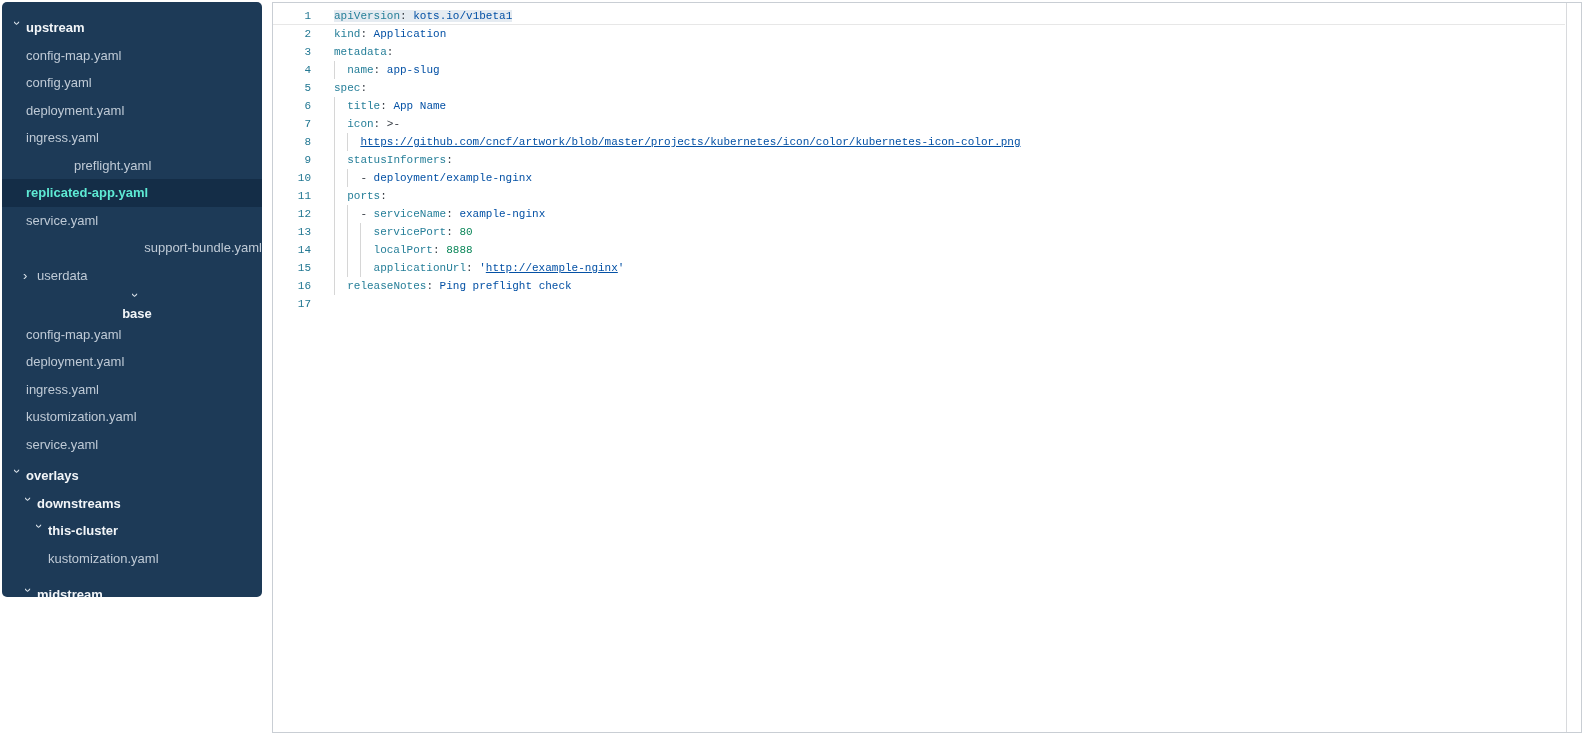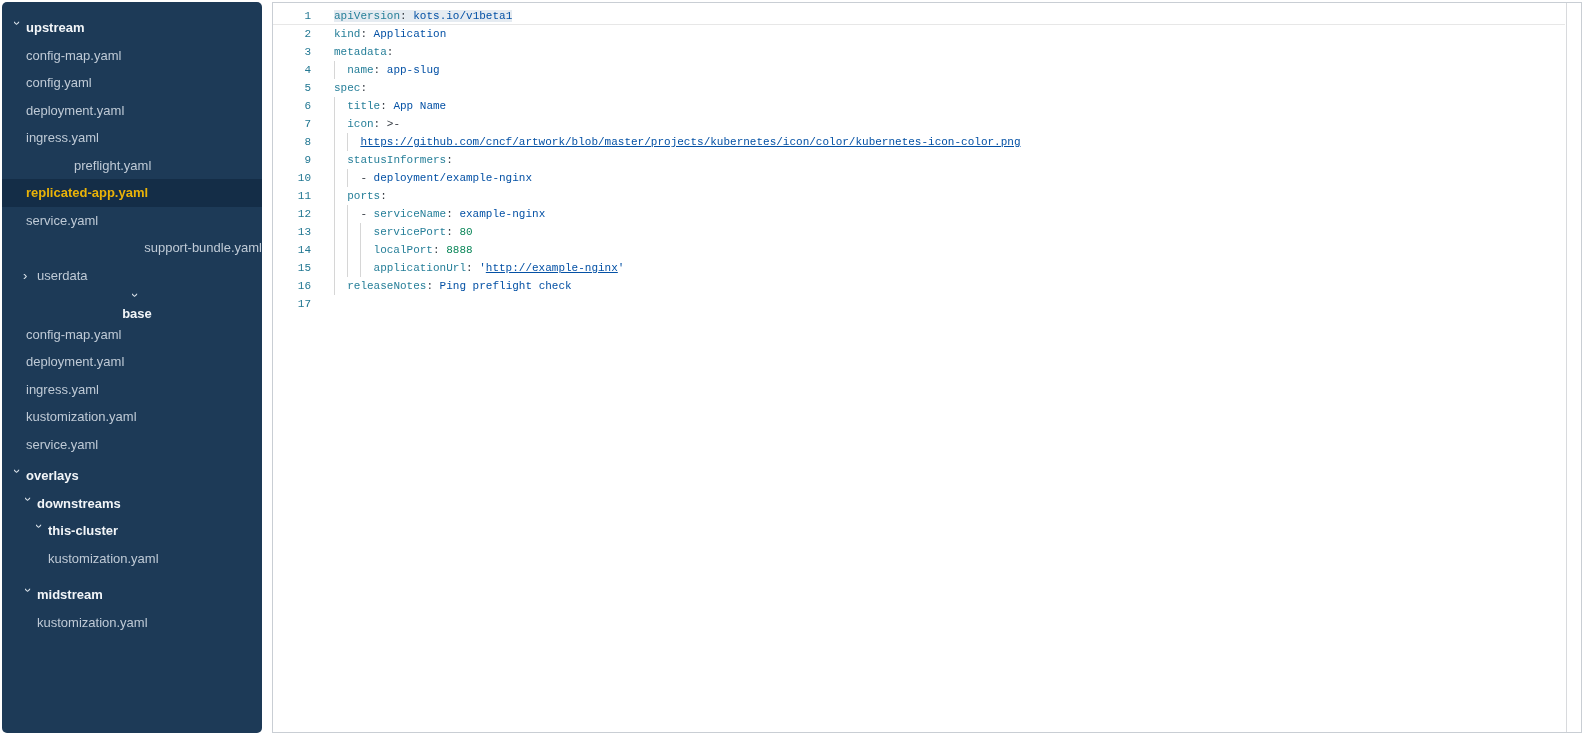--- a/index.html
+++ b/index.html
@@ -27,21 +27,21 @@
   .app{
     display:flex;
     padding:2px;
     gap:10px;
     height:735px;
   }
   
   .sidebar{
     width:260px;
     min-width:260px;
-    height:731px;
+    height:595px;
     background:var(--sidebar-bg);
     border-radius:5px;
     padding-top:12px;
     overflow:hidden;
   }
   .tree-item{
     height:27.5px;
     display:flex;
     align-items:center;
     font-size:13px;
@@ -52,21 +52,21 @@
   .tree-item.folder{
     color:var(--folder-color);
     font-weight:700;
   }
   .tree-item.muted{
     color:var(--file-color);
     font-weight:400;
   }
   .tree-item.selected{
     background:var(--sidebar-selected-bg);
-    color:#eab308;
+    color:#5eead4;
     font-weight:700;
   }
   .tree-item .chev{
     display:inline-block;
     width:14px;
     font-size:13px;
     font-weight:400;
     line-height:1;
     color:#dde5ec;
     transform-origin:40% 50%;

